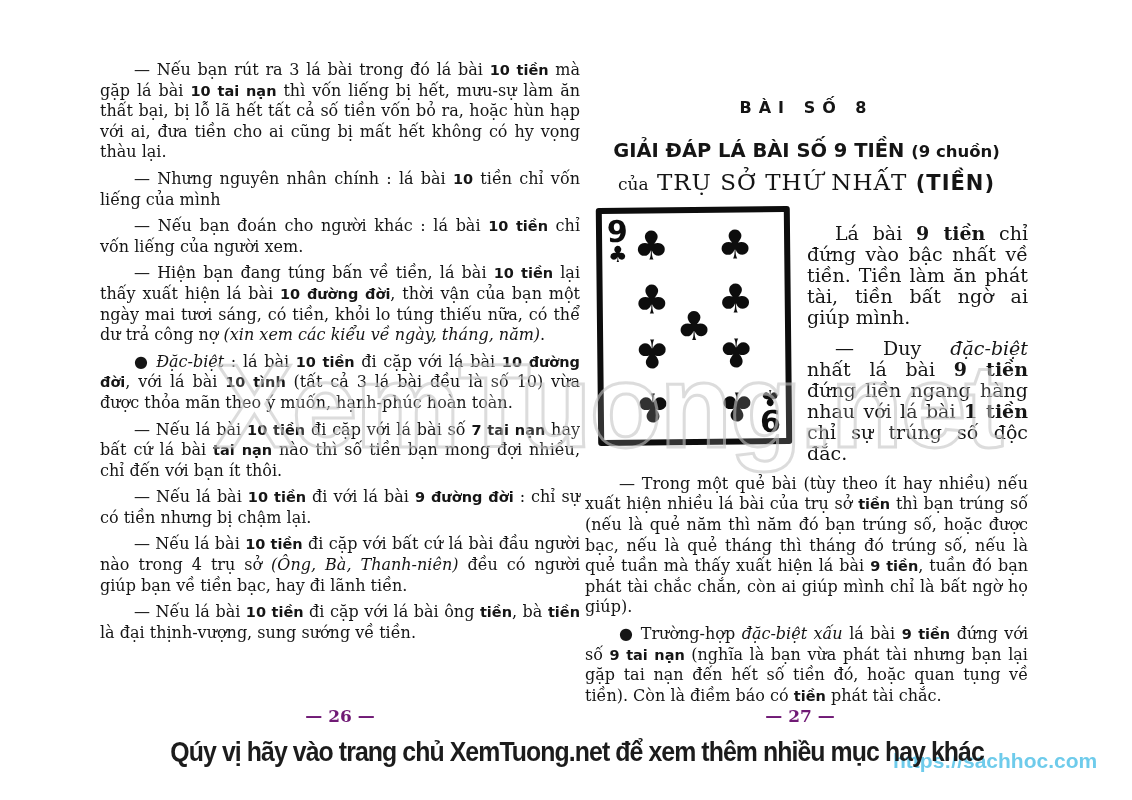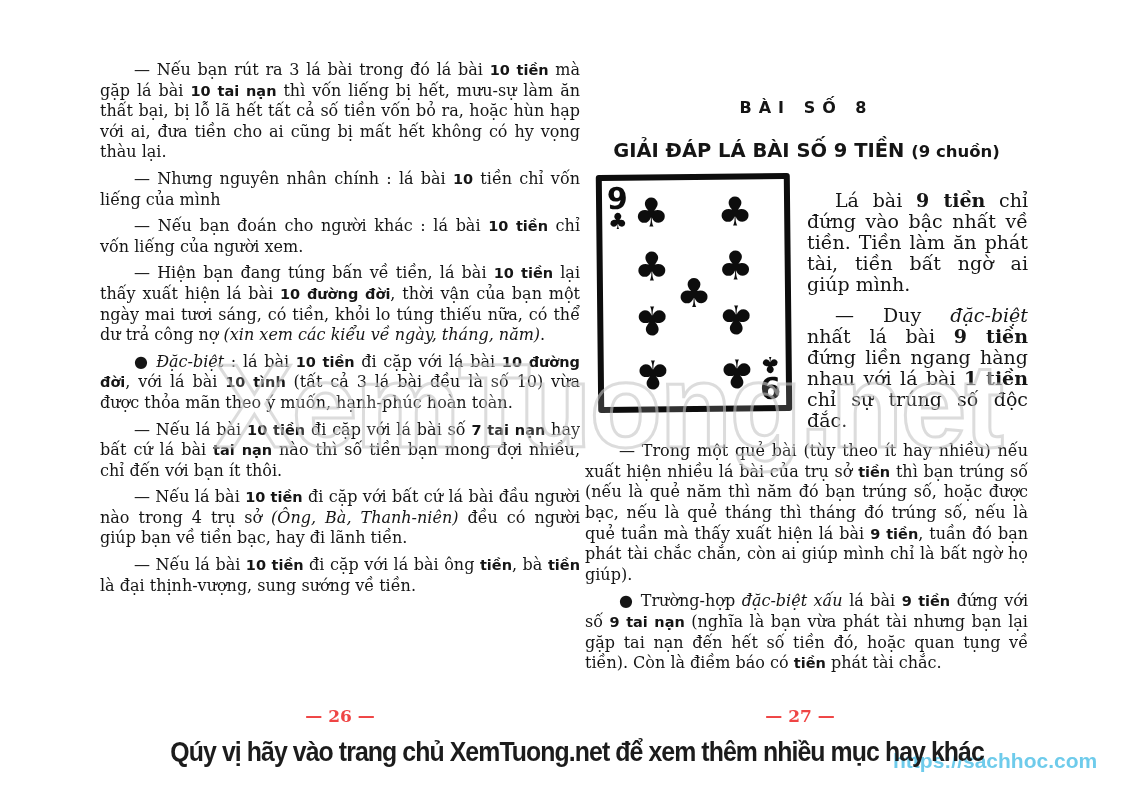--- a/index.html
+++ b/index.html
@@ -35,21 +35,21 @@
   #corner-br{right:5px;bottom:3px;transform:rotate(180deg);}
   .pip{position:absolute;font-size:40px;color:#0d0d0d;transform:translate(-50%,-50%);}
   .pip.inv{transform:translate(-50%,-50%) rotate(180deg);}
 
   .side-para{font-size:19px;line-height:21px;margin:0 0 10px 0;text-indent:28px;text-align:justify;}
   .side-block{margin-top:28px;}
   .clear{clear:both;}
 
   
   .pagenum{position:absolute;top:706px;font-size:17px;font-weight:bold;
-           font-family:"DejaVu Serif", serif;color:#ef4444;}
+           font-family:"DejaVu Serif", serif;color:#701a75;}
   #pagenum-left{left:230px;width:220px;text-align:center;}
   #pagenum-right{left:690px;width:220px;text-align:center;}
 
   
   #watermark{position:absolute;left:215px;top:338px;z-index:5;
              font-family:"Liberation Sans", sans-serif;font-weight:bold;font-size:118px;
              color:rgba(255,255,255,0.25);-webkit-text-stroke:3px #c8c8c8;
              letter-spacing:-2px;opacity:0.62;pointer-events:none;white-space:nowrap;}
 
   
@@ -67,29 +67,35 @@
 
 <div id="page">
 
   <div id="left-col" class="col">
     <p class="para">— Nếu bạn rút ra 3 lá bài trong đó lá bài <b>10</b> <b>tiền</b> mà gặp lá bài <b>10 tai nạn</b> thì vốn liếng bị hết, mưu-sự làm ăn thất bại, bị lỗ lã hết tất cả số tiền vốn bỏ ra, hoặc hùn hạp với ai, đưa tiền cho ai cũng bị mất hết không có hy vọng thàu lại.</p>
     <p class="para">— Nhưng nguyên nhân chính : lá bài <b>10</b> tiền chỉ vốn liếng của mình</p>
     <p class="para">— Nếu bạn đoán cho người khác : lá bài <b>10 tiền</b> chỉ vốn liếng của người xem.</p>
     <p class="para">— Hiện bạn đang túng bấn về tiền, lá bài <b>10</b> <b>tiền</b> lại thấy xuất hiện lá bài <b>10 đường đời</b>, thời vận của bạn một ngày mai tươi sáng, có tiền, khỏi lo túng thiếu nữa, có thể dư trả công nợ <i>(xin xem các kiểu về ngày, tháng, năm)</i>.</p>
     <p class="para">● <i>Đặc-biệt</i> : lá bài <b>10 tiền</b> đi cặp với lá bài <b>10</b> <b>đường đời</b>, với lá bài <b>10 tình</b> (tất cả 3 lá bài đều là số 10) vừa được thỏa mãn theo ý muốn, hạnh-phúc hoàn toàn.</p>
     <p class="para">— Nếu lá bài <b>10 tiền</b> đi cặp với lá bài số <b>7</b> <b>tai nạn</b> hay bất cứ lá bài <b>tai nạn</b> nào thì số tiền bạn mong đợi nhiều, chỉ đến với bạn ít thôi.</p>
+    <p class="para">— Nếu lá bài <b>10 tiền</b> đi với lá bài <b>9 đường đời</b> : chỉ sự có tiền nhưng bị chậm lại.</p>
     <p class="para">— Nếu lá bài <b>10 tiền</b> đi cặp với bất cứ lá bài đầu người nào trong 4 trụ sở <i>(Ông, Bà, Thanh-niên)</i> đều có người giúp bạn về tiền bạc, hay đi lãnh tiền.</p>
     <p class="para">— Nếu lá bài <b>10 tiền</b> đi cặp với lá bài ông <b>tiền</b>, bà <b>tiền</b> là đại thịnh-vượng, sung sướng về tiền.</p>
   </div>
 
   <div id="right-col" class="col">
     <p class="para lesson">BÀI  SỐ  8</p>
     <p class="para title1">
       <span>GIẢI ĐÁP LÁ BÀI SỐ 9 TIỀN</span>
       <span class="small">(9 chuồn)</span>
+    </p>
+    <p class="para title2">
+      <span class="prefix">của</span>
+      <span>TRỤ SỞ THỨ NHẤT</span>
+      <span class="tien">(TIỀN)</span>
     </p>
 
     <div id="card">
       <div class="corner" id="corner-tl">
         <span class="rank">9</span>
         <span class="csuit">♣</span>
       </div>
       <div class="corner" id="corner-br">
         <span class="rank">9</span>
         <span class="csuit">♣</span>

